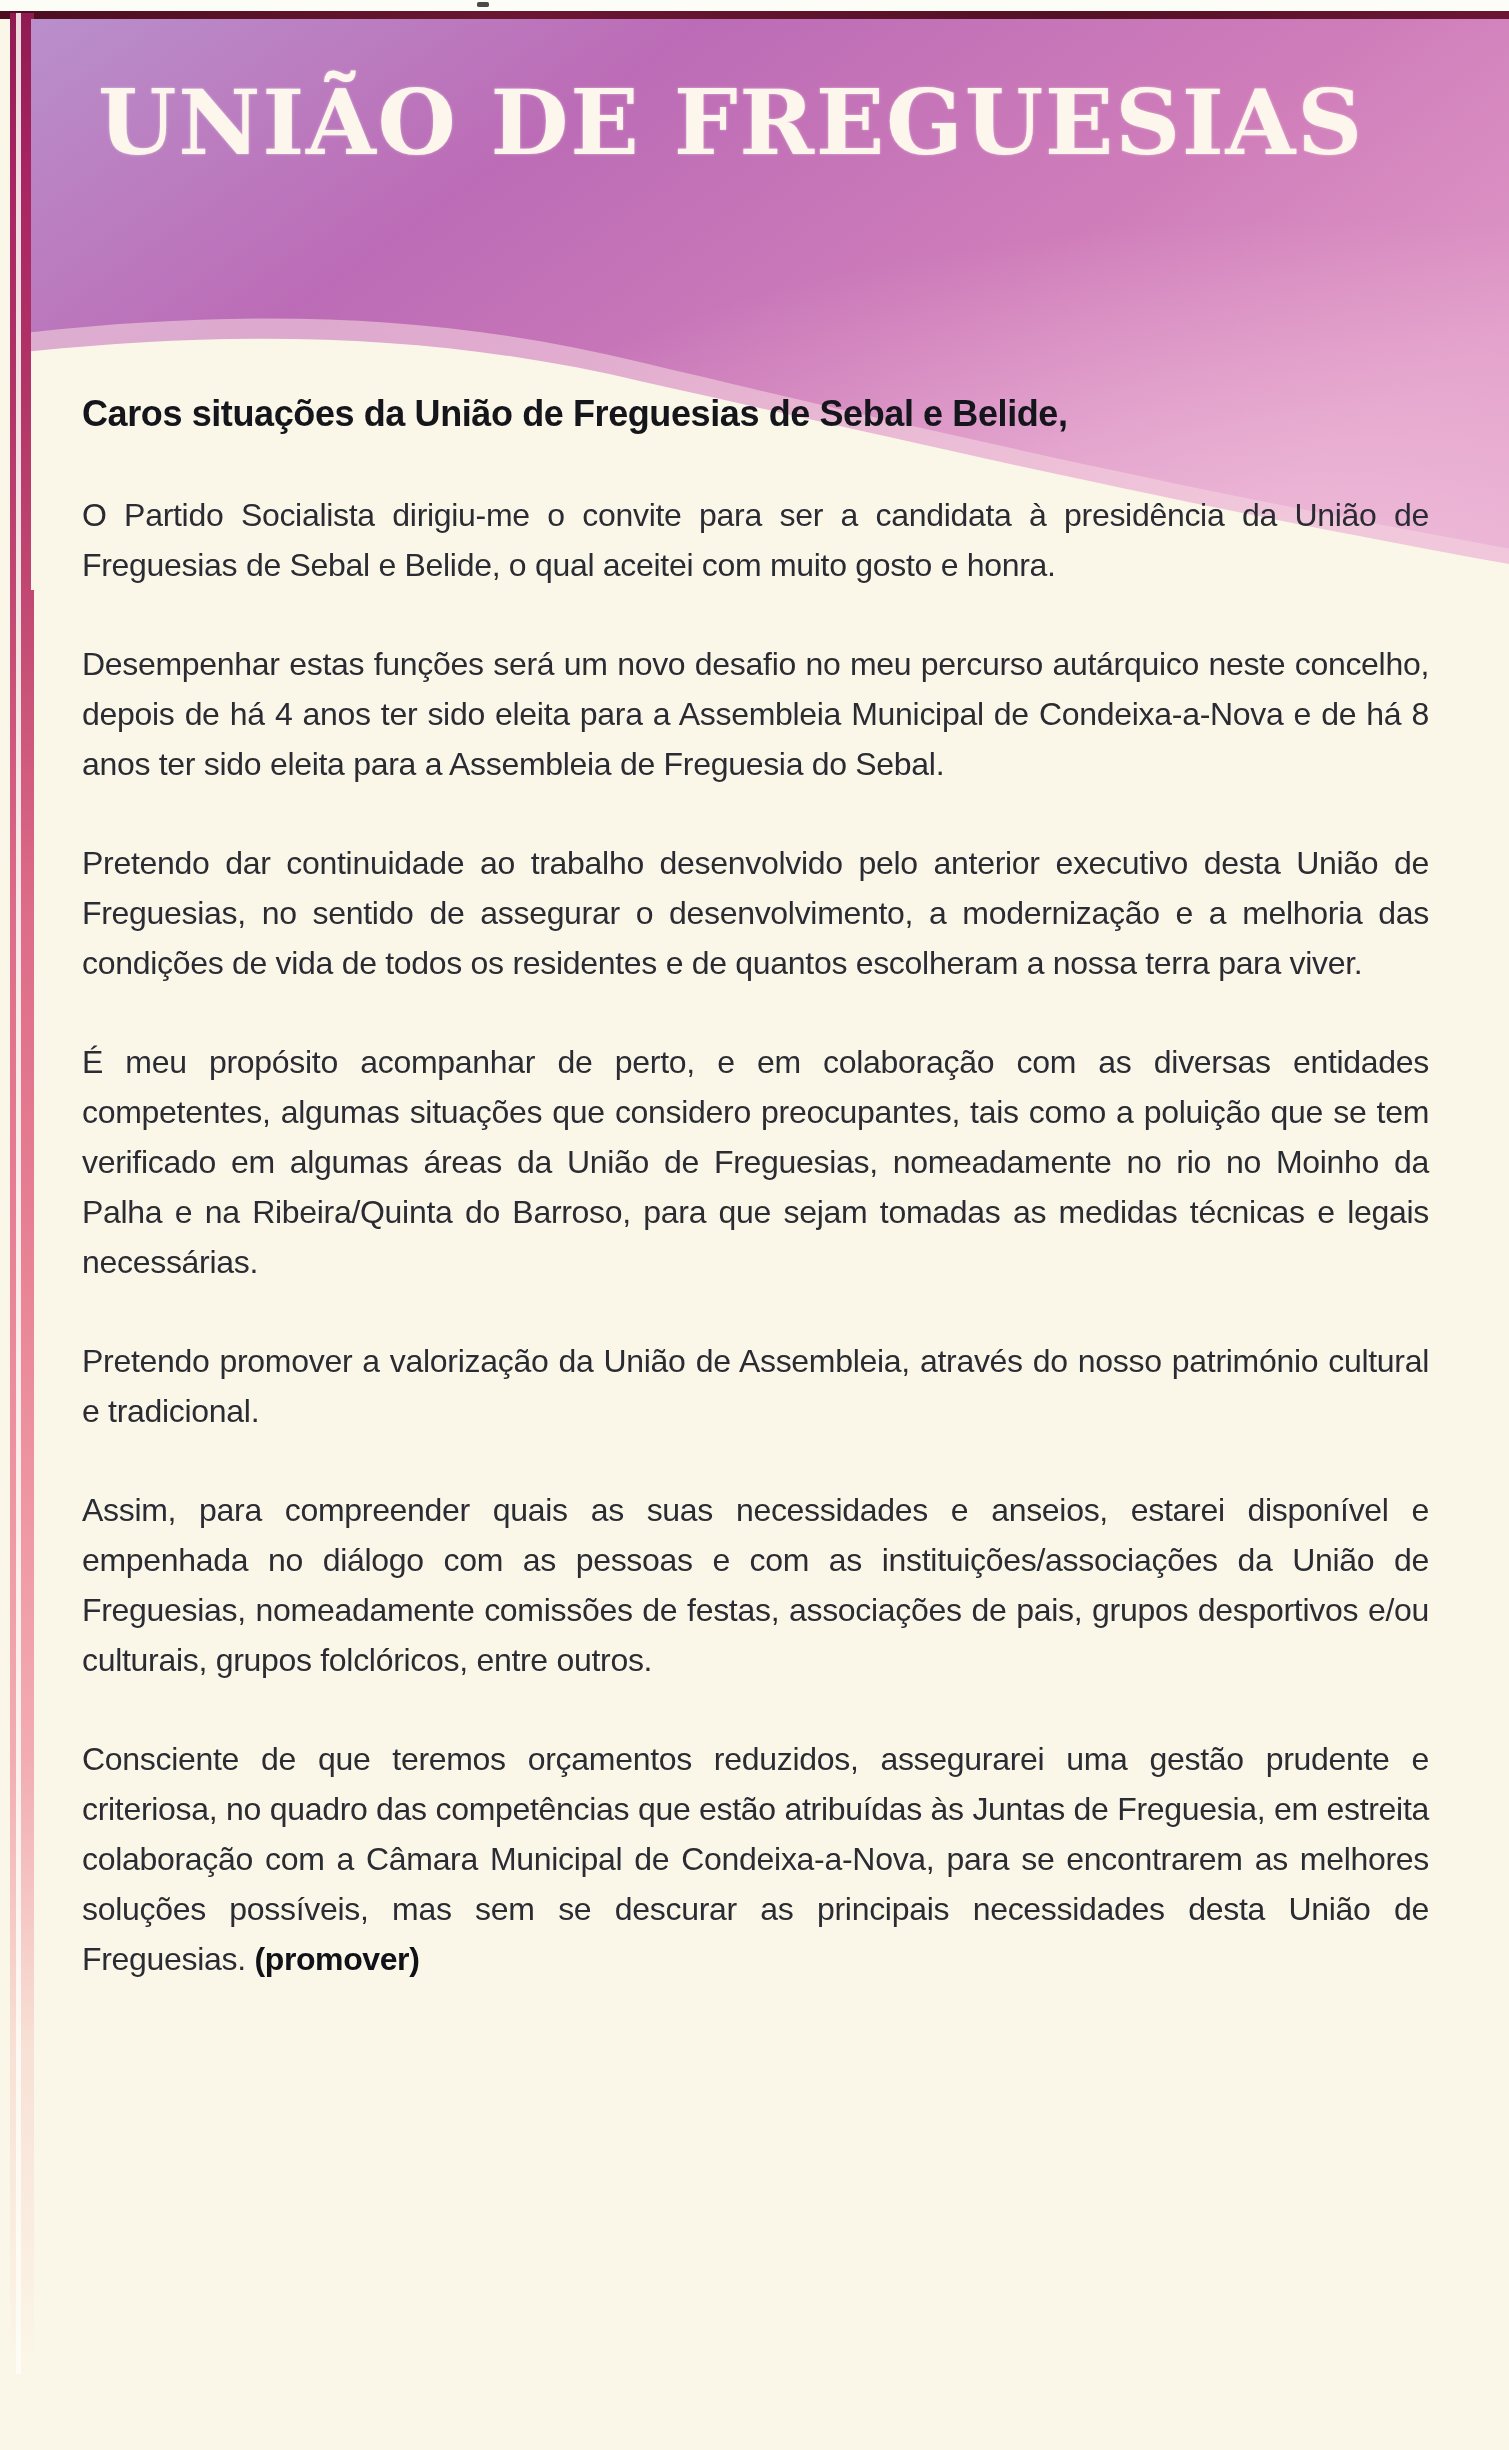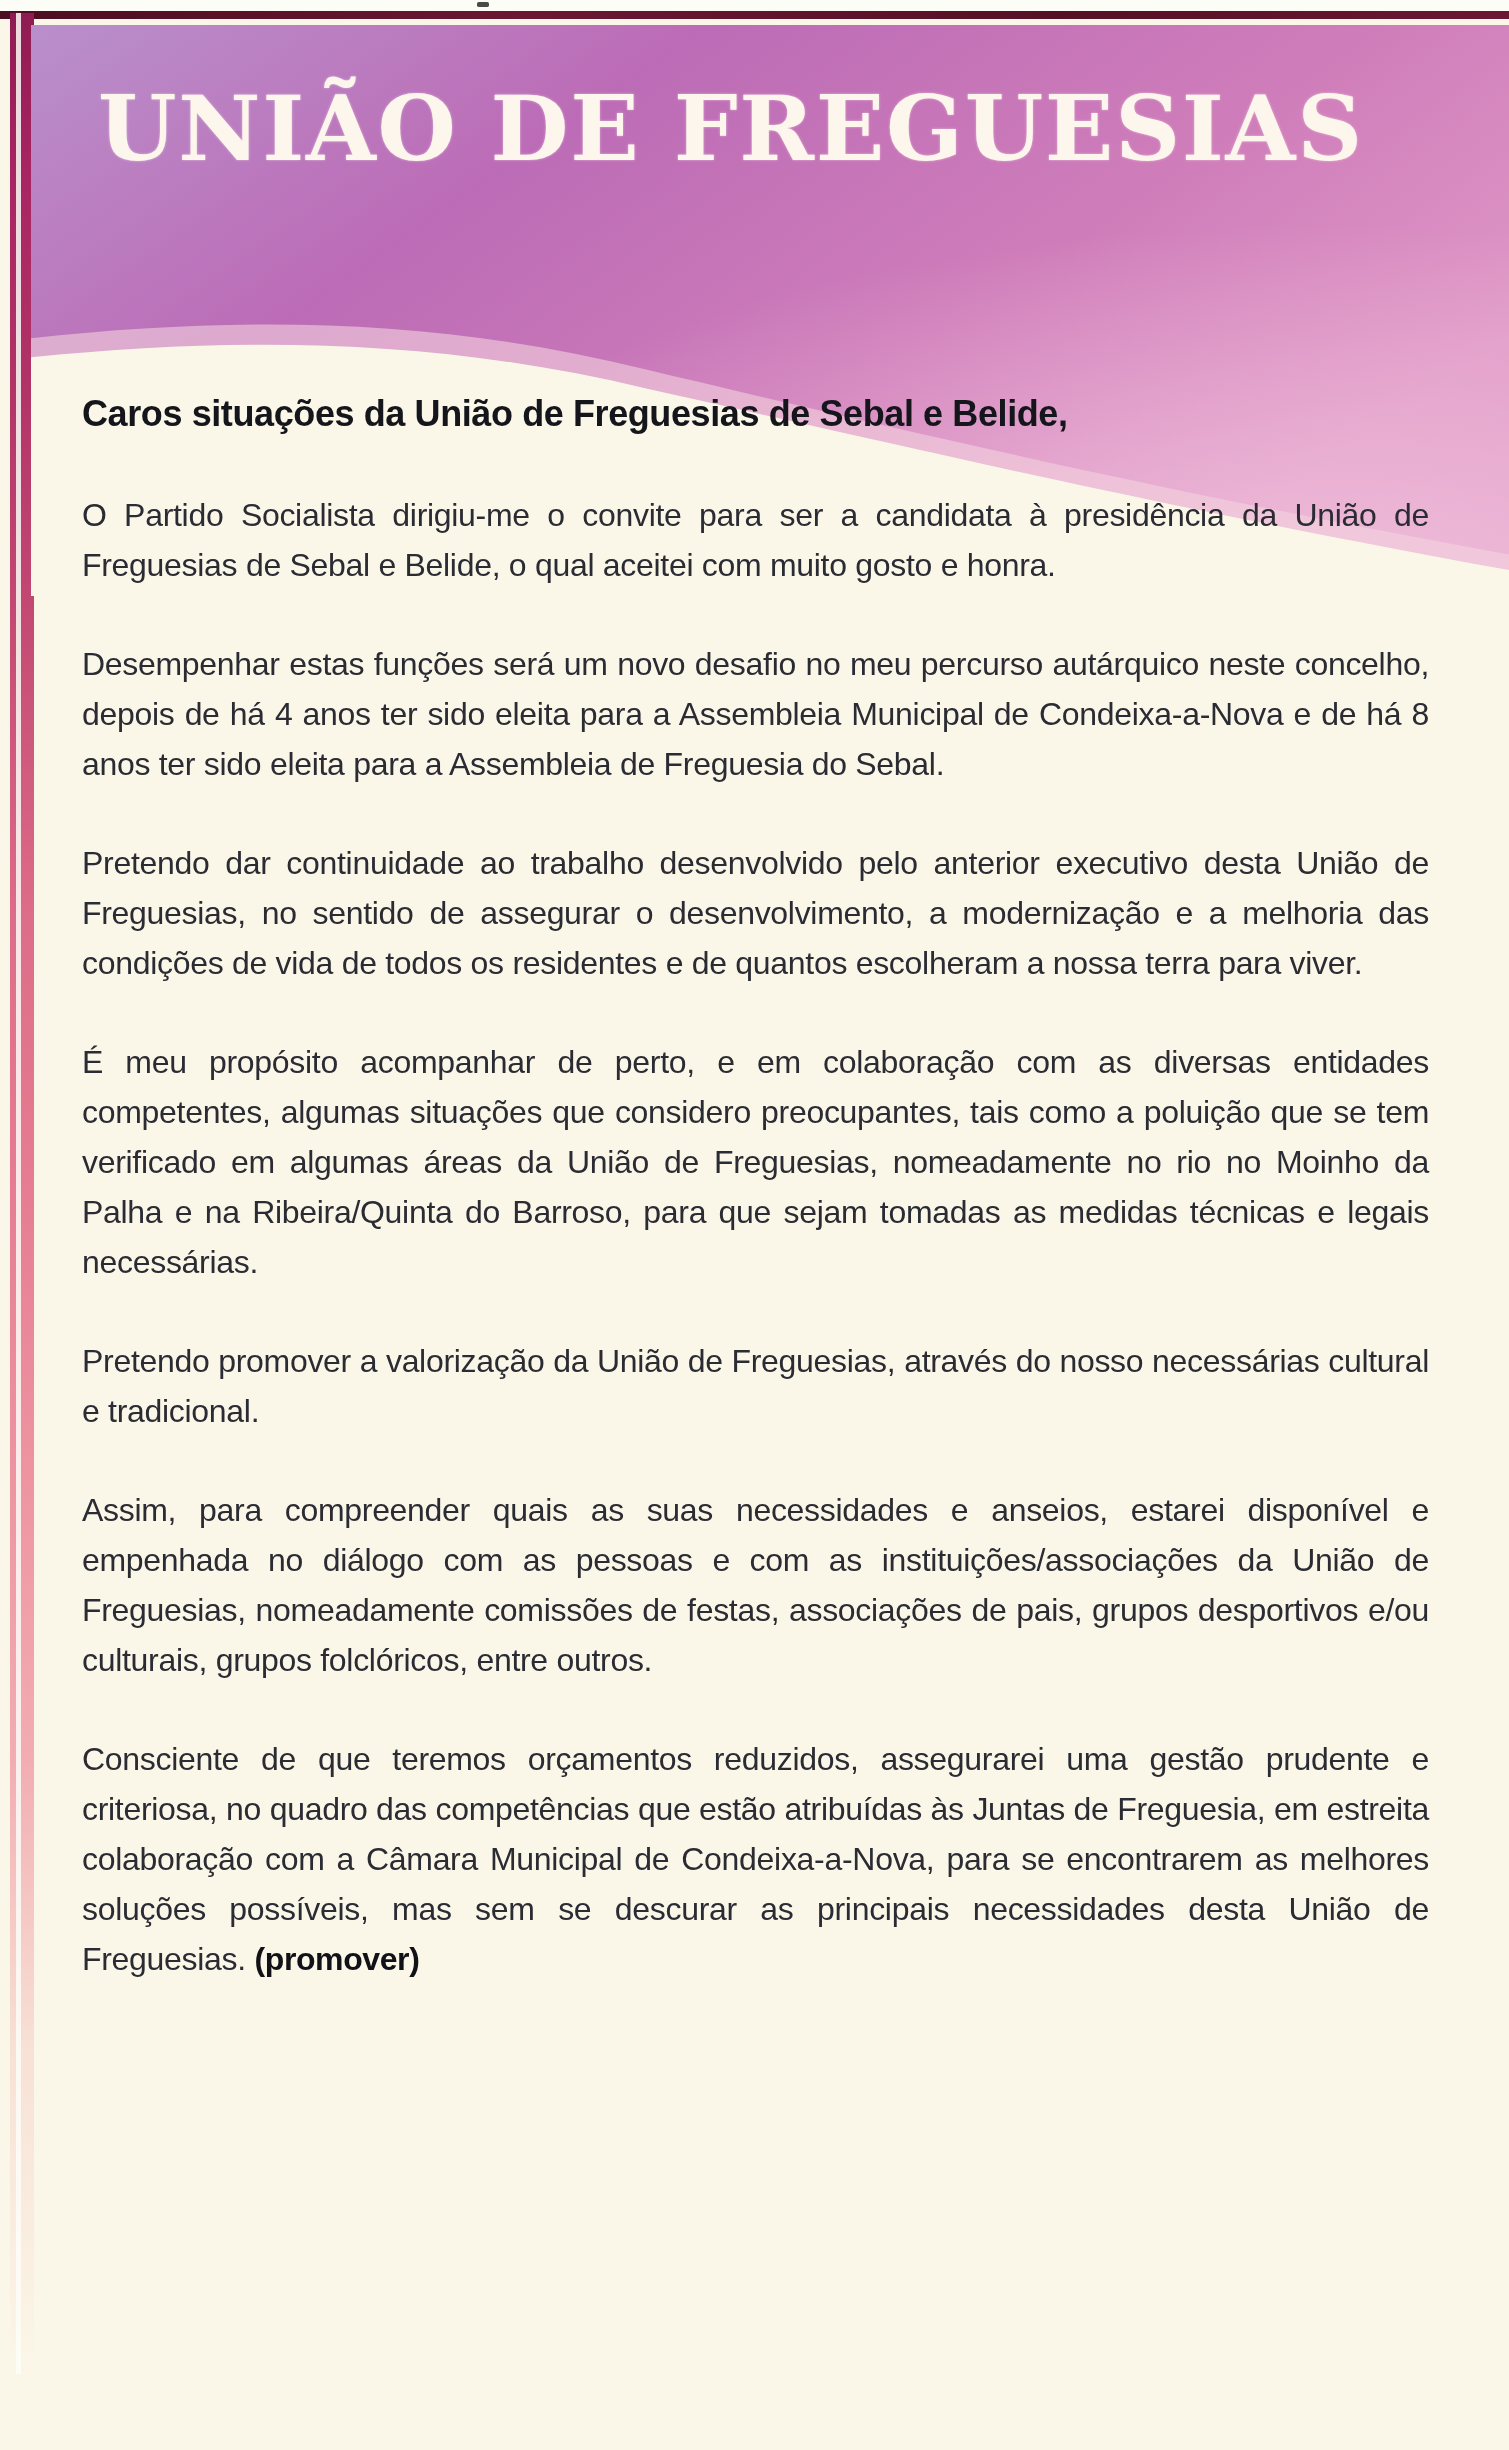--- a/index.html
+++ b/index.html
@@ -18,21 +18,21 @@
   
   .left-strip{
     position:absolute;left:10.4px;top:13px;width:23.4px;height:2361px;
     background:linear-gradient(180deg,
       #8f1b52 0%, #a82563 7%, #b03266 15%, #c44b74 26%,
       #dd6c88 38%, #e67d92 50%, #ee94a1 62%, #f2adb2 74%,
       rgba(245,205,197,0.55) 86%, rgba(248,216,205,0) 100%);
   }
   .left-strip-inner{position:absolute;left:6px;top:0;width:4.3px;height:2361px;background:rgba(253,253,247,0.85);}
   
-  .header{position:absolute;left:31px;top:25px;width:1478px;height:571px;z-index:1;}
+  .header{position:absolute;left:31px;top:19px;width:1478px;height:571px;z-index:1;}
   .header svg{display:block;width:100%;height:100%;}
   .title{
     position:absolute;left:67px;top:42px;
     font-family:"DejaVu Serif", serif;
     font-weight:700;
     font-size:90px;line-height:123px;
     letter-spacing:1.7px;
     color:#fdf6ec;
     text-shadow:0 0 2.6px rgba(253,246,236,0.55);
     white-space:nowrap;
@@ -93,21 +93,21 @@
       <span>UNIÃO DE FREGUESIAS</span>
     </div>
   </div>
 
   <div class="content">
     <p class="salutation">Caros situações da União de Freguesias de Sebal e Belide,</p>
     <p class="para">O Partido Socialista dirigiu-me o convite para ser a candidata à presidência da União de Freguesias de Sebal e Belide, o qual aceitei com muito gosto e honra.</p>
     <p class="para">Desempenhar estas funções será um novo desafio no meu percurso autárquico neste concelho, depois de há 4 anos ter sido eleita para a Assembleia Municipal de Condeixa-a-Nova e de há 8 anos ter sido eleita para a Assembleia de Freguesia do Sebal.</p>
     <p class="para">Pretendo dar continuidade ao trabalho desenvolvido pelo anterior executivo desta União de Freguesias, no sentido de assegurar o desenvolvimento, a modernização e a melhoria das condições de vida de todos os residentes e de quantos escolheram a nossa terra para viver.</p>
     <p class="para">É meu propósito acompanhar de perto, e em colaboração com as diversas entidades competentes, algumas situações que considero preocupantes, tais como a poluição que se tem verificado em algumas áreas da União de Freguesias, nomeadamente no rio no Moinho da Palha e na Ribeira/Quinta do Barroso, para que sejam tomadas as medidas técnicas e legais necessárias.</p>
-    <p class="para">Pretendo promover a valorização da União de Freguesias, através do nosso necessárias cultural e tradicional.</p>
+    <p class="para">Pretendo promover a valorização da União de Assembleia, através do nosso património cultural e tradicional.</p>
     <p class="para">Assim, para compreender quais as suas necessidades e anseios, estarei disponível e empenhada no diálogo com as pessoas e com as instituições/associações da União de Freguesias, nomeadamente comissões de festas, associações de pais, grupos desportivos e/ou culturais, grupos folclóricos, entre outros.</p>
     <p class="para">
       <span>Consciente de que teremos orçamentos reduzidos, assegurarei uma gestão prudente e criteriosa, no quadro das competências que estão atribuídas às Juntas de Freguesia, em estreita colaboração com a Câmara Municipal de Condeixa-a-Nova, para se encontrarem as melhores soluções possíveis, mas sem se descurar as principais necessidades desta União de Freguesias.</span>
       <strong class="continua">(promover)</strong>
     </p>
   </div>
 
 </div>
 
 

